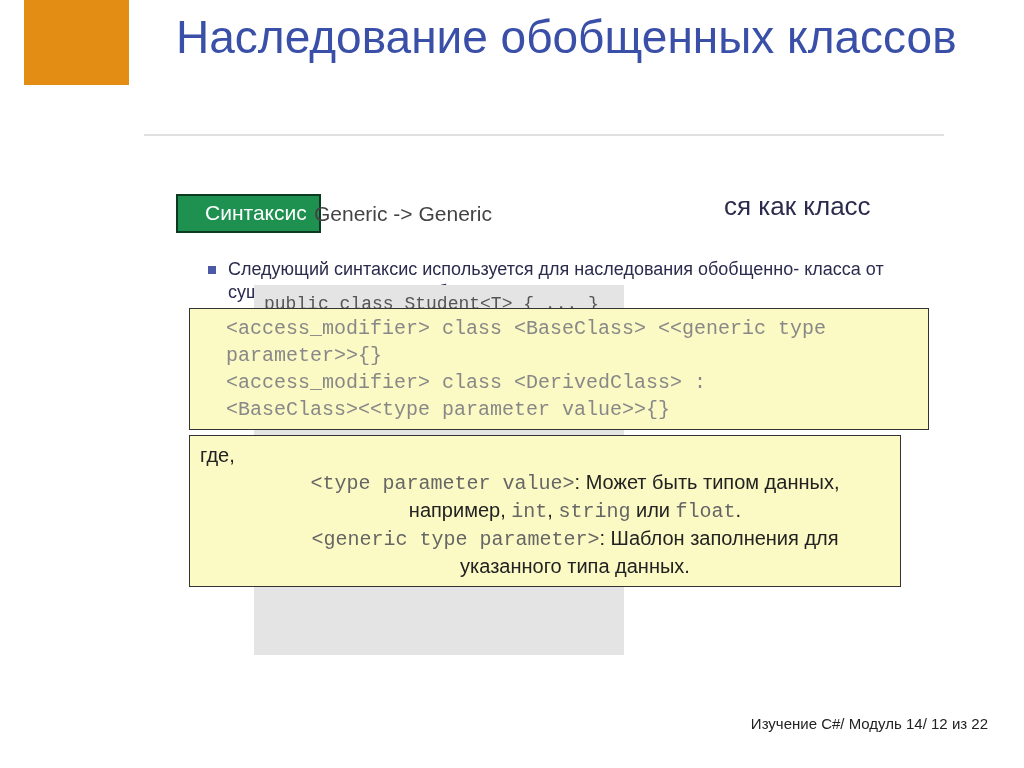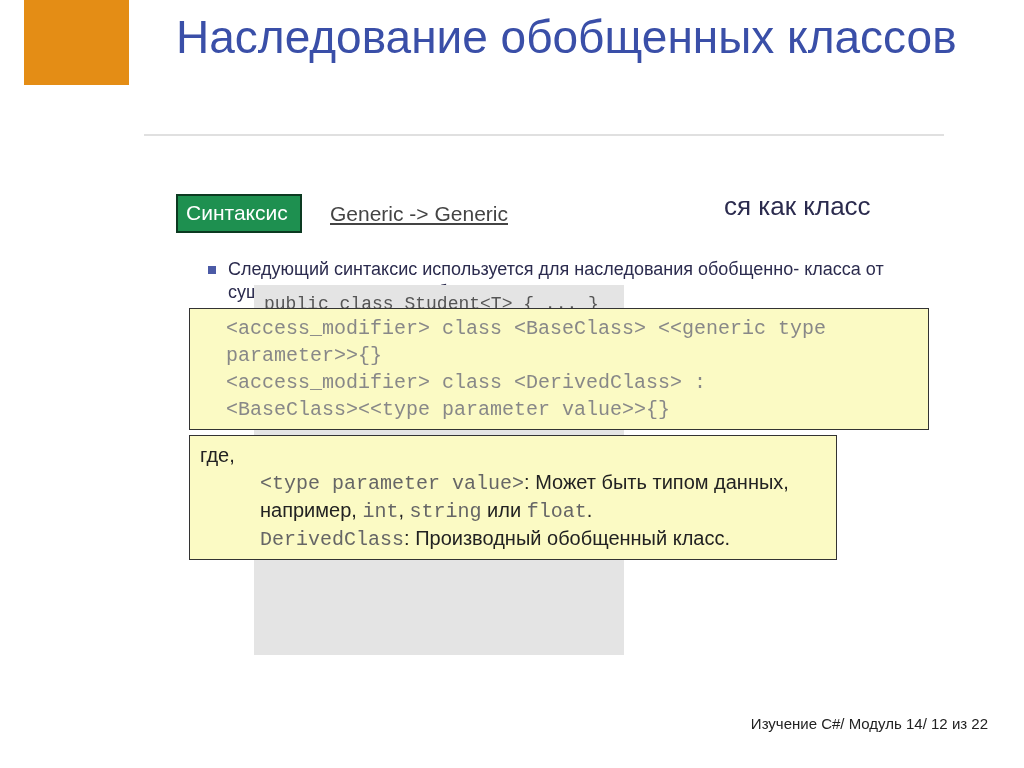--- a/index.html
+++ b/index.html
@@ -83,21 +83,21 @@
     padding: 8px 10px;
     box-sizing: border-box;
     line-height: 1.3;
   }
   .syntax-badge {
     position: absolute;
     background: #1e9050;
     border: 2px solid #0c3a21;
     color: #ffffff;
     font-size: 21px;
-    padding: 5px 12px 6px 8px;
+    padding: 5px 12px 6px 27px;
     box-sizing: border-box;
   }
   .tab-label {
     position: absolute;
     font-size: 21px;
     color: #444;
   }
   .codebox {
     position: absolute;
     background: #fbfac4;
@@ -119,20 +119,21 @@
     padding: 6px 10px;
     box-sizing: border-box;
     line-height: 1.35;
   }
   .defbox .mono {
     font-family: "Courier New", monospace;
     color: #666;
   }
   .def-row {
     margin-left: 60px;
+    text-align: center;
   }
   .footer {
     position: absolute;
     right: 80px;
     bottom: 36px;
     font-size: 15px;
     color: #222;
   }
 </style>
 </head>
@@ -158,32 +159,32 @@
   <div class="code-bg" style="left:210px; top:285px; width:370px; height:370px;">public class Student&lt;T&gt;
 {
  ...
 }
 
 public class Derived : Student&lt;int&gt;
 {
 }</div>
 
   <div class="syntax-badge" style="left:132px; top:194px;">Синтаксис</div>
-  <div class="tab-label" style="left:286px; top:202px;text-decoration:underline;">Generic -&gt; Generic</div>
+  <div class="tab-label" style="left:270px; top:202px;">Generic -&gt; Generic</div>
 
   <div class="codebox" style="left:145px; top:308px; width:740px;padding-left:36px;">&lt;access_modifier&gt; class &lt;BaseClass&gt; &lt;&lt;generic type
 parameter&gt;&gt;{}
 &lt;access_modifier&gt; class &lt;DerivedClass&gt; :
 &lt;BaseClass&gt;&lt;&lt;type parameter value&gt;&gt;{}</div>
 
-  <div class="defbox" style="left:145px; top:435px; width:648px;">
+  <div class="defbox" style="left:145px; top:435px; width:712px;">
     <div>где,</div>
     <div class="def-row">
       <span class="mono">&lt;type parameter value&gt;</span><span>: Может быть типом данных, например, </span><span class="mono">int</span><span>, </span><span class="mono">string</span><span> или </span><span class="mono">float</span><span>.</span>
     </div>
     <div class="def-row">
-      <span class="mono">DerivedClass</span><span>:  Производный обобщенный класс.</span>
+      <span class="mono">&lt;generic type parameter&gt;</span><span>:  Шаблон заполнения для указанного типа данных.</span>
     </div>
   </div>
 
   <div class="footer">Изучение C#/ Модуль 14/ 12 из 22</div>
 
 </div>
 
 </body></html>

